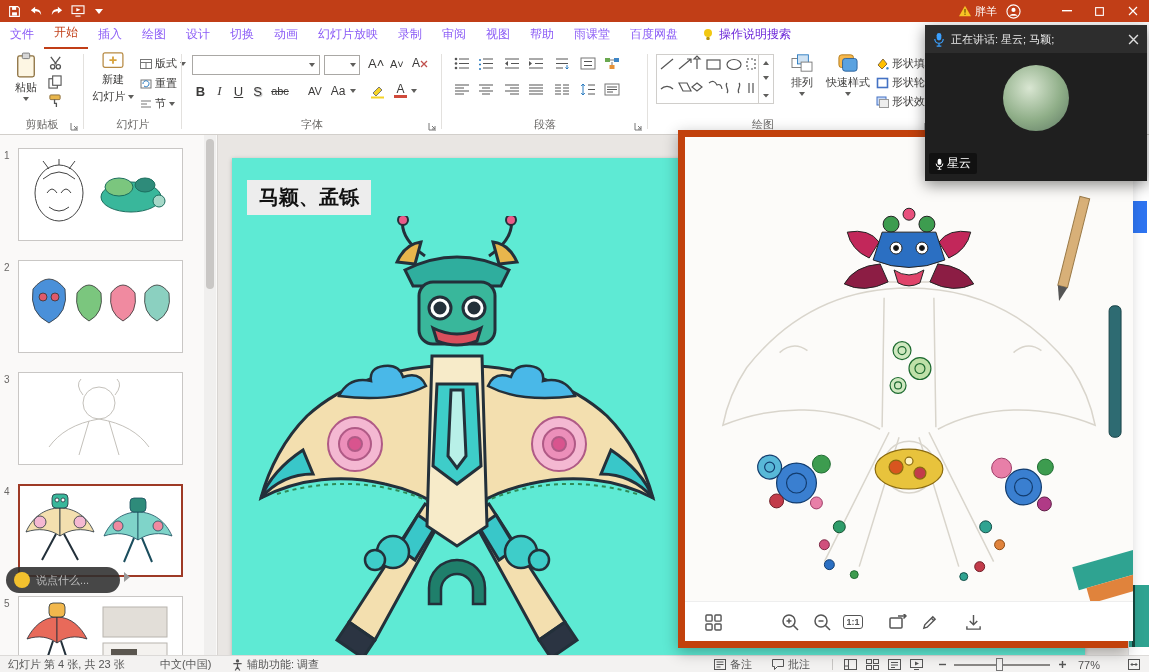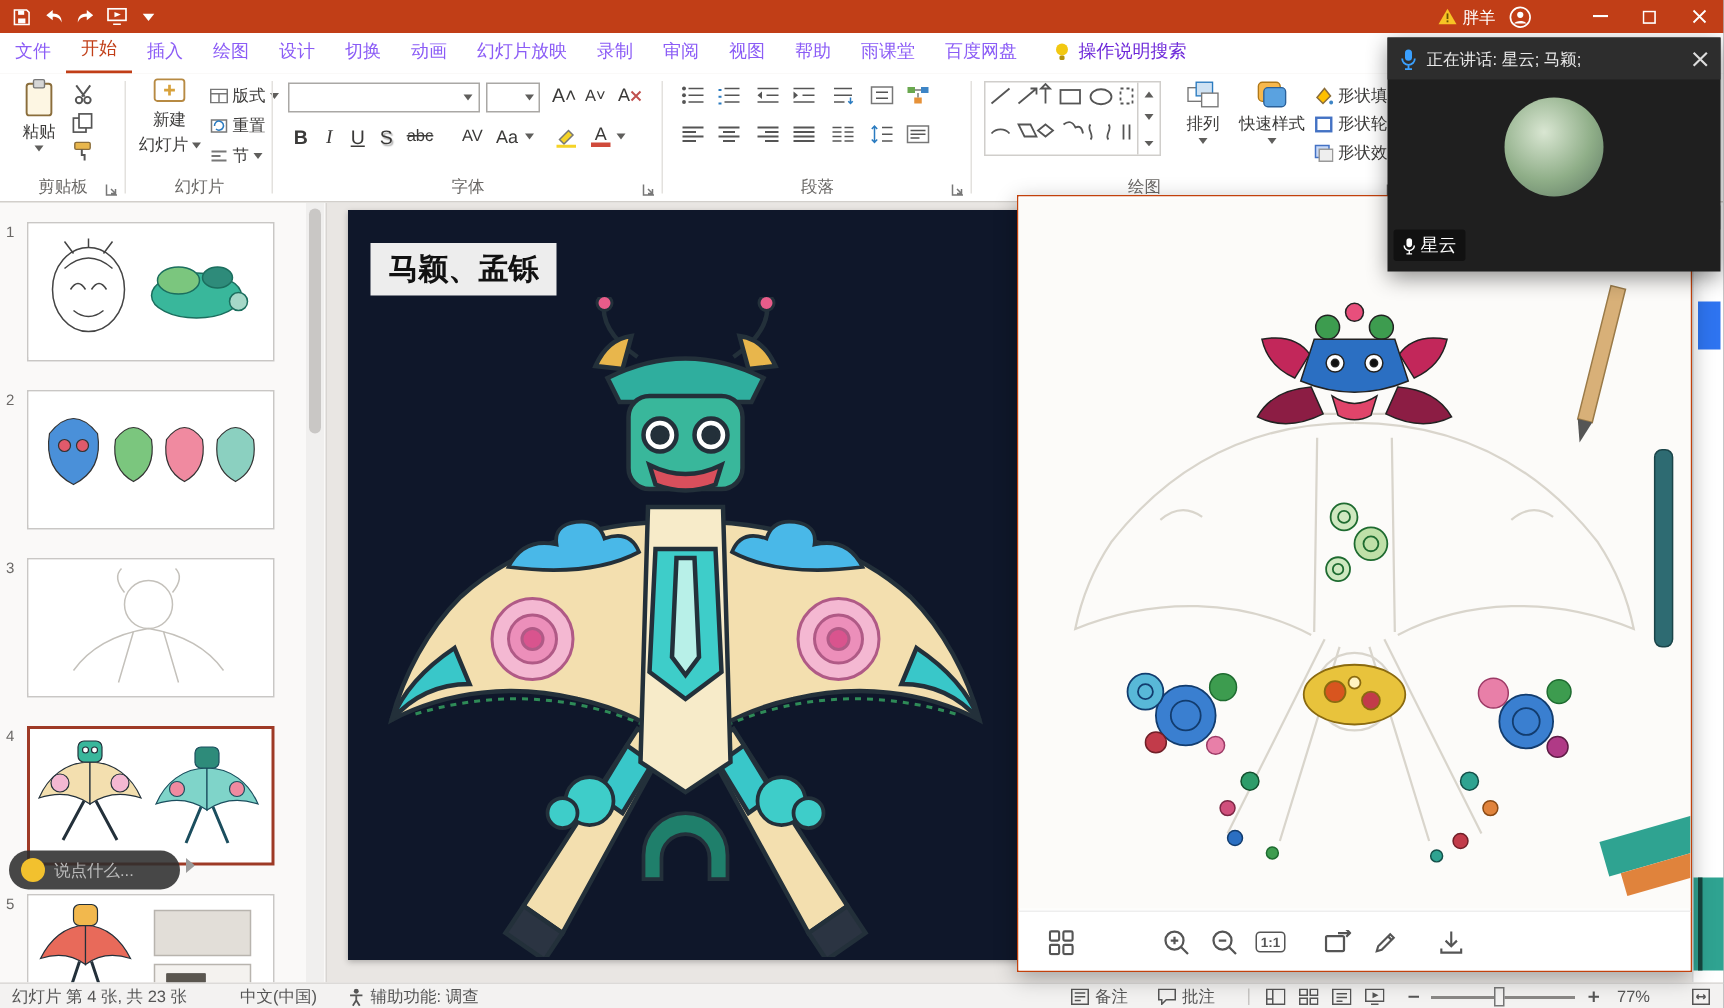--- a/index.html
+++ b/index.html
@@ -41,38 +41,38 @@
 
 #thumb-panel{left:0;top:135px;width:218px;height:520px;background:#faf9f8;border-right:1px solid #d8d5d2;overflow:hidden;z-index:1}
 .thumb-num{position:absolute;left:4px;font-size:10px;color:#6a6866}
 .thumb{position:absolute;left:18px;width:165px;height:93px;background:#fff;border:1px solid #c9c7c5}
 .thumb.selected{border:2px solid #9e3a26}
 #panel-scroll{position:absolute;left:204px;top:135px;width:12px;height:520px;background:#f0efee;z-index:1}
 #panel-scroll .pthumb{position:absolute;left:2px;top:4px;width:8px;height:150px;background:#c9c7c5;border-radius:4px}
 
 
 #main-area{left:218px;top:135px;width:910px;height:520px;background:#e9e6e3;z-index:1}
-#slide{position:absolute;left:14px;top:5px;width:853px;height:500px;background:#0f172a;box-shadow:0 1px 4px rgba(0,0,0,.25)}
+#slide{position:absolute;left:14px;top:23px;width:853px;height:500px;background:#5eead4;box-shadow:0 1px 4px rgba(0,0,0,.25)}
 #slide-title{position:absolute;left:15px;top:22px;background:#ededed;padding:4px 12px;font-size:20px;font-weight:bold;color:#111}
 
 
 #chat-bubble{left:6px;top:567px;width:114px;height:26px;background:rgba(45,45,45,.88);border-radius:13px;display:flex;align-items:center;gap:6px;padding:0 8px;z-index:4}
 #chat-bubble .emoji{width:16px;height:16px;border-radius:50%;background:#f2c12e;flex:none}
 #chat-bubble .ph{font-size:11px;color:#bbb;white-space:nowrap}
 #chat-collapse{left:124px;top:572px;z-index:4;width:0;height:0;border-top:5px solid transparent;border-bottom:5px solid transparent;border-left:6px solid #9a9a9a}
 
 
 #right-strip{left:1128px;top:135px;width:21px;height:520px;background:#fff;border-left:1px solid #ddd;z-index:1}
 #scrollup-btn{position:absolute;left:2px;top:2px;width:16px;height:16px;background:#fff;border:1px solid #999;display:flex;align-items:center;justify-content:center}
 #blue-thumb{position:absolute;left:3px;top:66px;width:15px;height:32px;background:#2e74f0}
 #teal-block{position:absolute;left:0;top:450px;width:21px;height:62px;background:#2fa391}
 #teal-block .bar{position:absolute;left:3px;top:0;width:3px;height:62px;background:#16463f}
 
 
-#viewer{left:678px;top:130px;width:450px;height:518px;background:#fff;border:1px solid #c2410c;box-shadow:0 4px 14px rgba(0,0,0,.3);z-index:5}
+#viewer{left:678px;top:130px;width:450px;height:518px;background:#fff;border:7px solid #c2410c;box-shadow:0 4px 14px rgba(0,0,0,.3);z-index:5}
 #viewer-photo{position:absolute;left:0;top:0;width:448px;height:476px;background:#fdfdfc;overflow:hidden}
 #viewer-toolbar{position:absolute;left:0;bottom:0;width:448px;height:40px;background:#fff;border-top:1px solid #eee;display:block}
 .vicon{position:absolute;top:10px;width:20px;height:20px;display:flex;align-items:center;justify-content:center}
 .ratio-chip{border:1.5px solid #555;border-radius:3px;font-size:9px;color:#555;padding:1px 2px;font-weight:bold}
 
 
 #meeting{left:925px;top:25px;width:222px;height:156px;background:#1f1f1f;box-shadow:0 4px 14px rgba(0,0,0,.45);z-index:6}
 #meeting-topbar{position:absolute;left:0;top:0;width:222px;height:28px;background:#2d2d2d;display:flex;align-items:center;padding:0 8px;gap:6px}
 #meeting-topbar .speak-text{font-size:11px;color:#e8e8e8;white-space:nowrap;overflow:hidden}
 #meeting-close{margin-left:auto}

